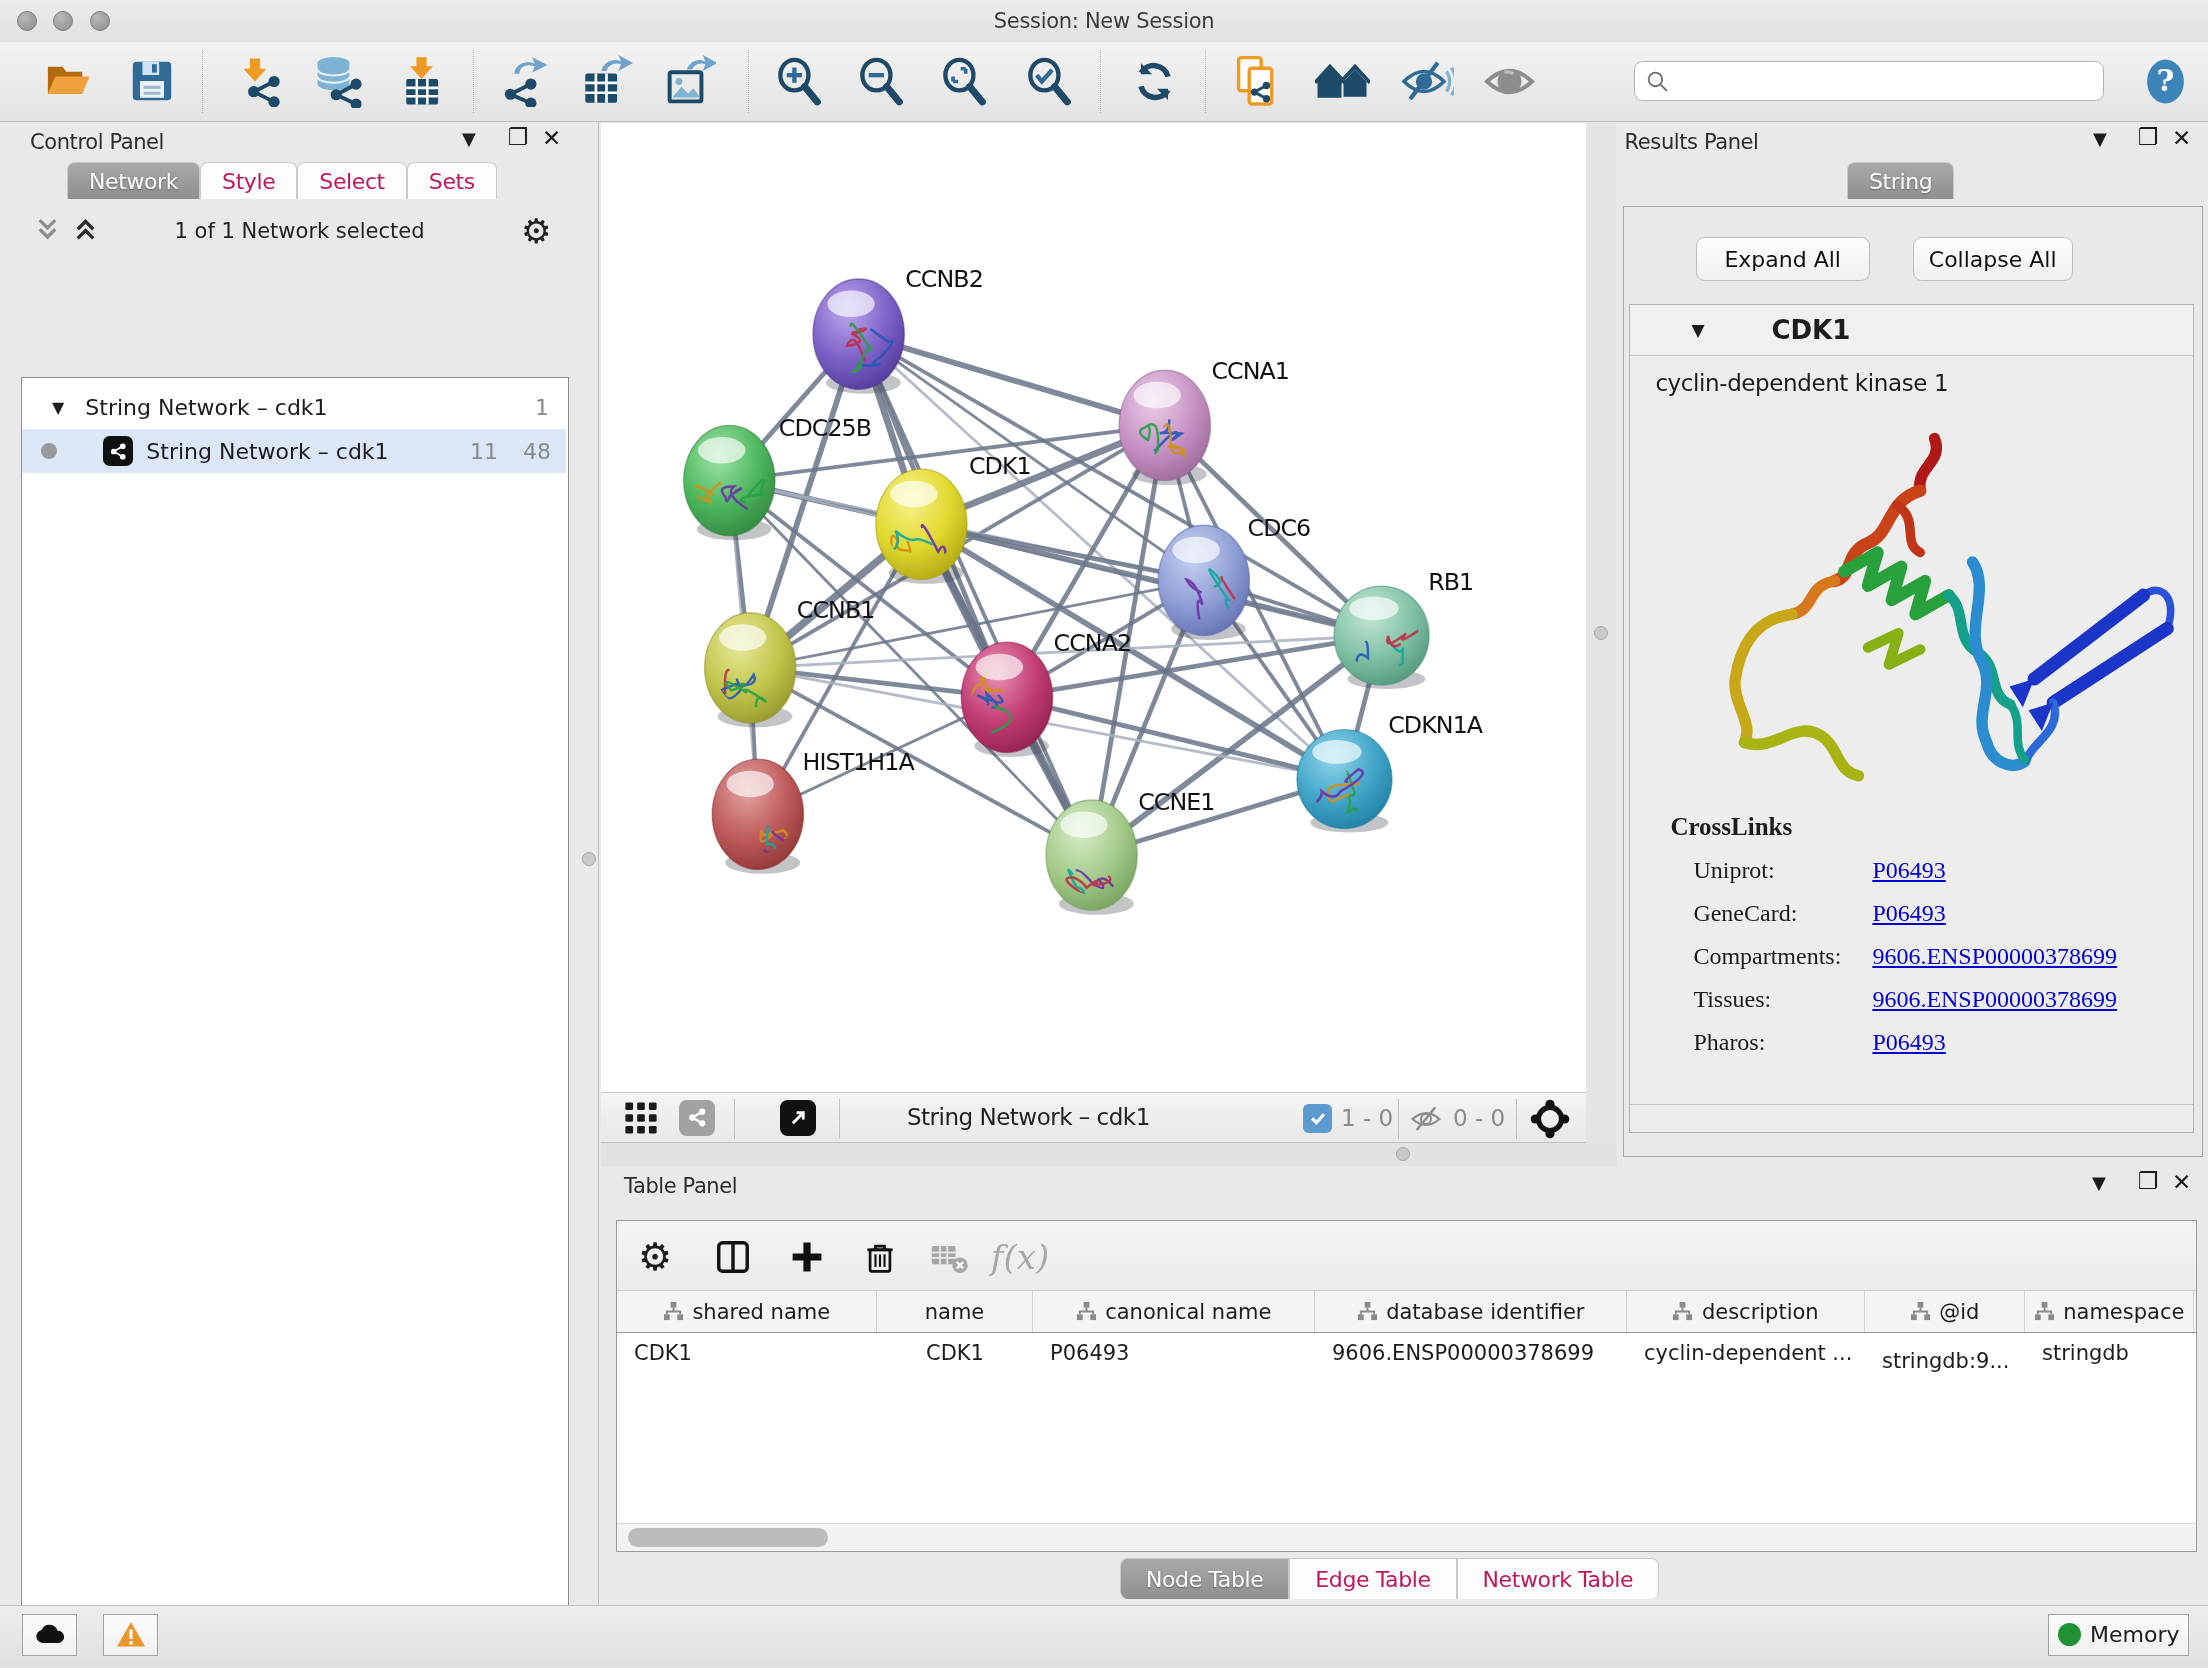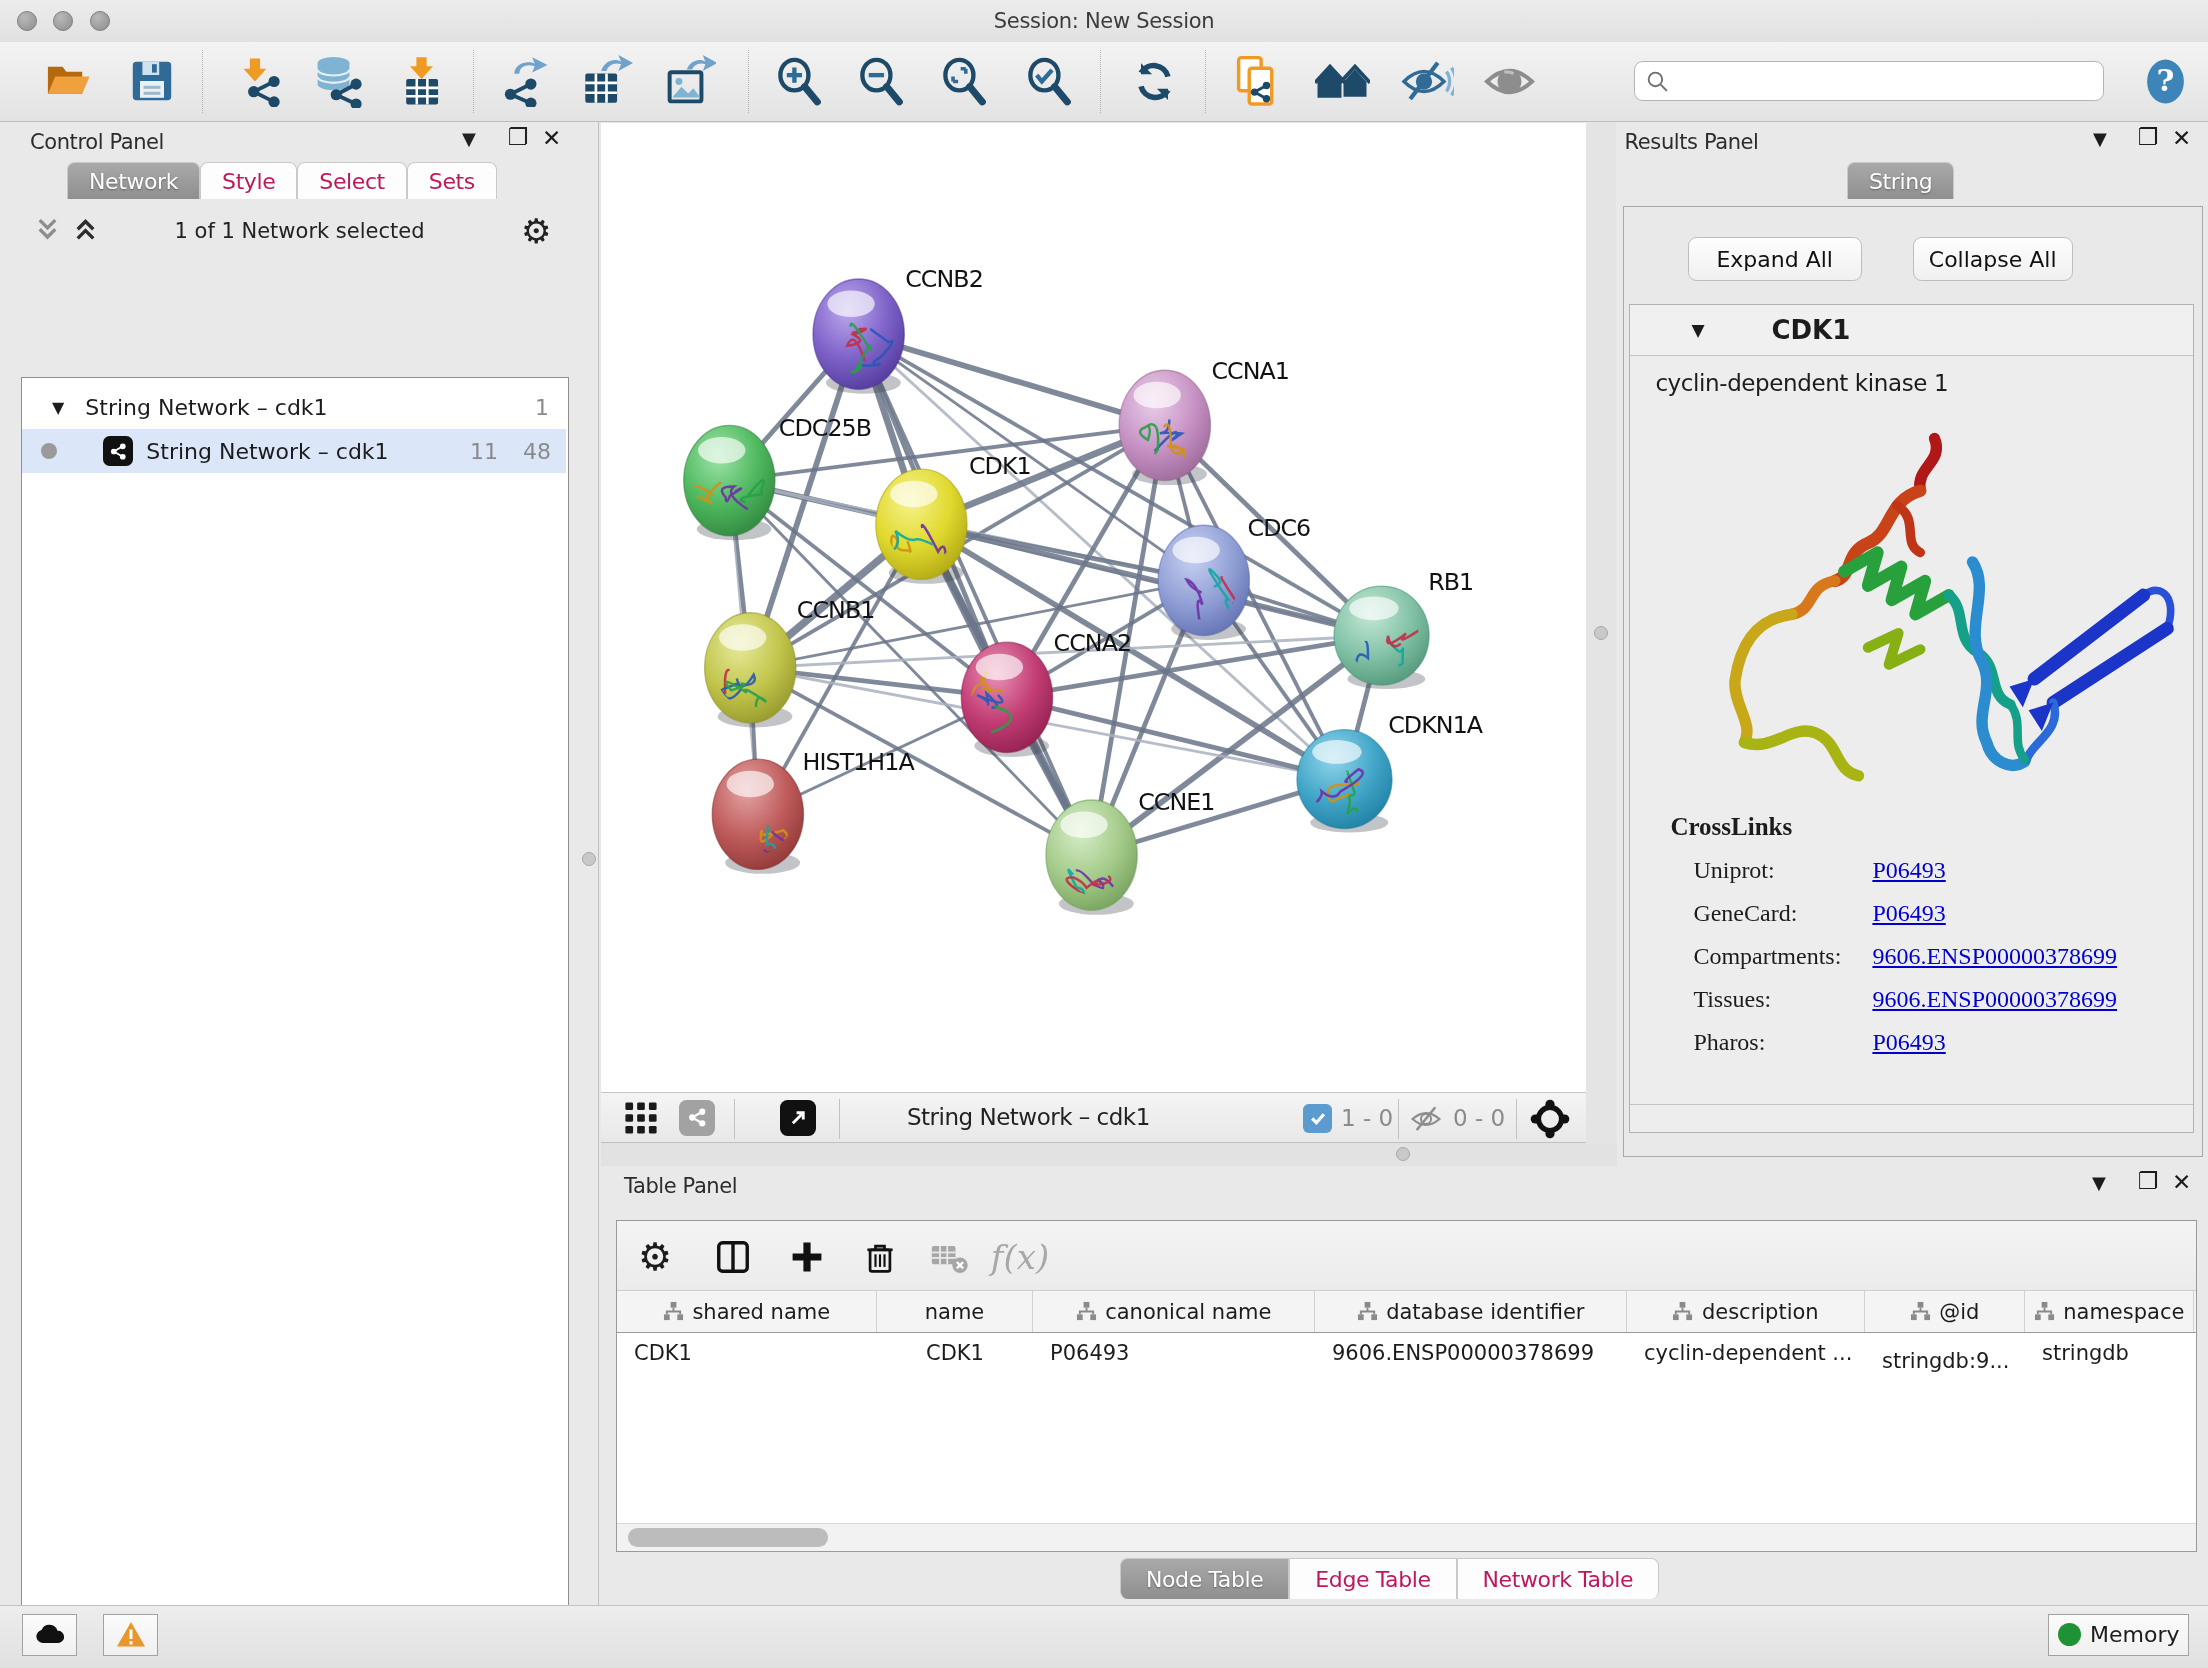--- a/index.html
+++ b/index.html
@@ -657,21 +657,21 @@
 
   <div class="abs" style="left:1617px;top:122px;width:592px;height:1044px;background:#e9e9e9">
     <div class="abs panel-title" style="left:7.6px;top:7.6px">Results Panel</div>
     <div class="abs" style="left:476px;top:5.7px;font-size:18px">▼</div>
     <div class="abs" style="left:521px;top:1.9px;font-size:23px">❐</div>
     <div class="abs" style="left:555px;top:2.9px;font-size:23px;font-weight:bold">✕</div>
 
     <div class="abs tab sel" style="left:230px;top:40px">String</div>
 
     <div class="abs res-outer" style="left:5.7px;top:84px">
-      <div class="res-btn" style="left:64px;width:174px">Expand All</div>
+      <div class="res-btn" style="left:72px;width:174px">Expand All</div>
       <div class="res-btn" style="left:289px;width:160px">Collapse All</div>
 
       <div class="res-section">
         <div class="res-sec-head">
           <span style="position:absolute;left:61px;top:15px;font-size:17px">▼</span>
           <span style="position:absolute;left:141px;top:9.5px;font-size:26px;font-weight:bold">CDK1</span>
         </div>
         <div class="abs" style="left:25px;top:65px;font-size:23px;letter-spacing:-0.4px">cyclin-dependent kinase 1</div>
 
         <svg class="abs" style="left:19px;top:105px" width="533" height="380" viewBox="0 0 560 400">

